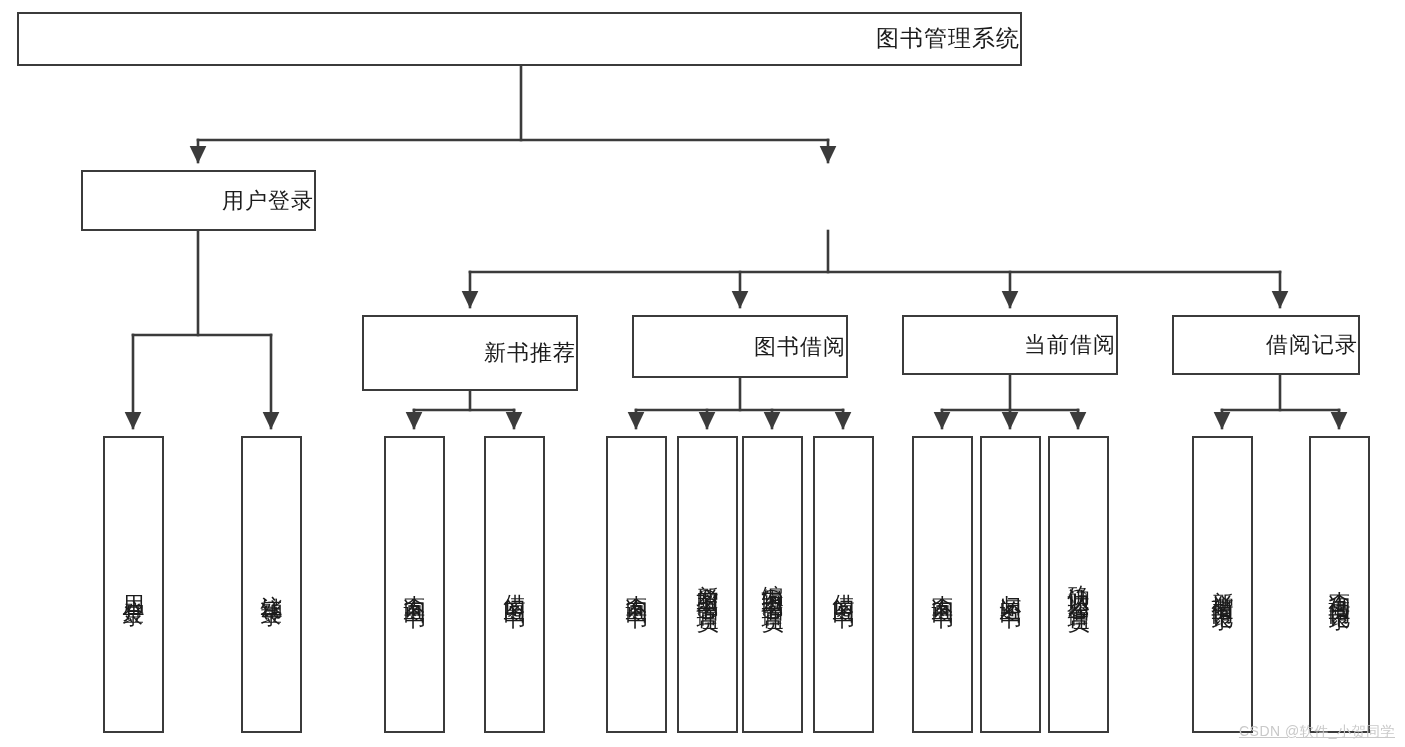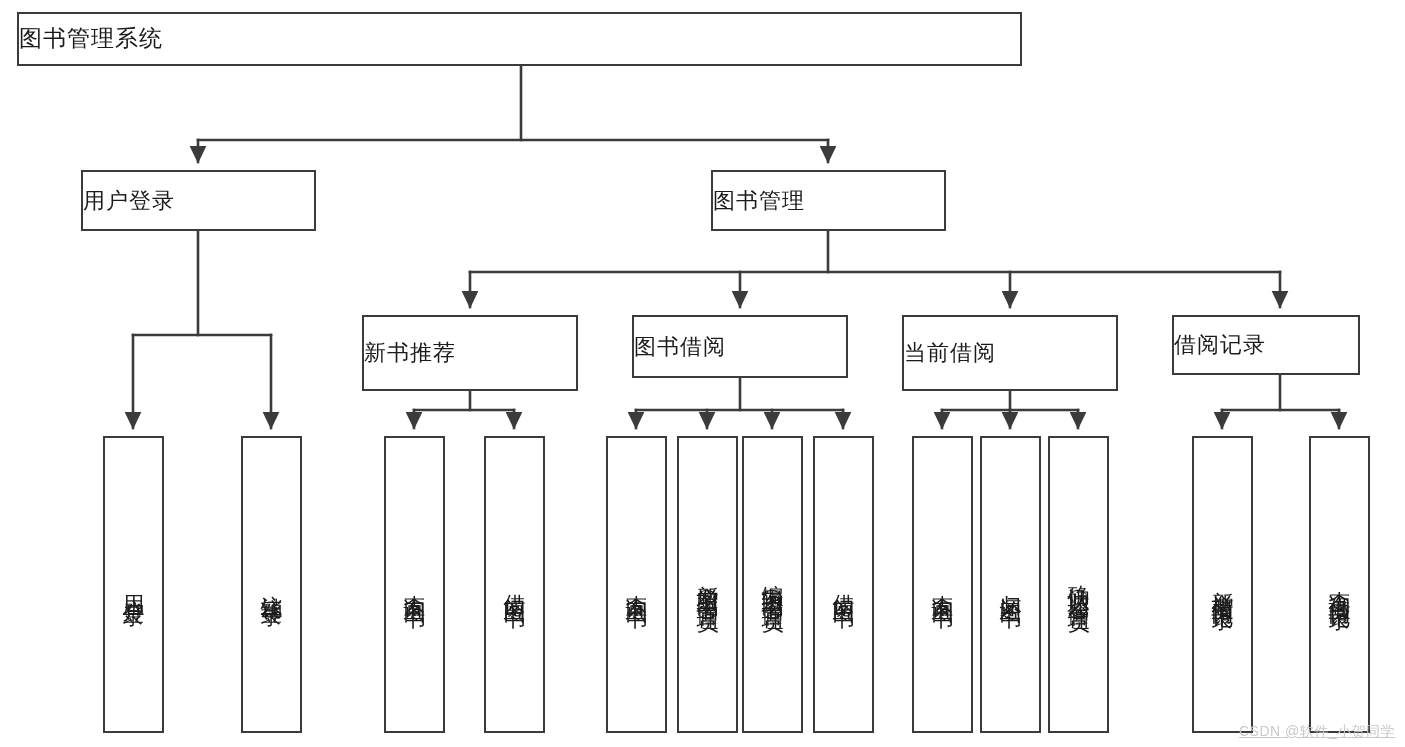--- a/index.html
+++ b/index.html
@@ -11,21 +11,21 @@
   #diagram-root{position:relative;width:1405px;height:747px;background:#fff;}
   svg#wires{position:absolute;left:0;top:0;width:1405px;height:747px;}
 
   .node{
     position:absolute;
     box-sizing:border-box;
     background:#ffffff;
     border:2.5px solid #3b3b3b;
     display:flex;
     align-items:center;
-    justify-content:flex-start;
+    justify-content:flex-end;
     color:#1a1a1a;
   }
   .node-label{
     font-size:22px;
     line-height:1.18;
     letter-spacing:1px;
     white-space:nowrap;
     color:#1b1b1b;
   }
   .node.leaf .node-label{
@@ -109,31 +109,28 @@
     </g>
   </svg>
 
   <div class="node root" style="left:17px;top:12px;width:1005px;height:54px;">
     <span class="node-label">图书管理系统</span>
   </div>
 
   <div class="node" style="left:81px;top:170px;width:235px;height:61px;">
     <span class="node-label">用户登录</span>
   </div>
-  <div class="node" style="left:711px;top:170px;width:235px;height:61px;">
-    <span class="node-label">图书管理</span>
-  </div>
 
   <div class="node" style="left:362px;top:315px;width:216px;height:76px;">
     <span class="node-label">新书推荐</span>
   </div>
   <div class="node" style="left:632px;top:315px;width:216px;height:63px;">
     <span class="node-label">图书借阅</span>
   </div>
-  <div class="node" style="left:902px;top:315px;width:216px;height:76px;">
+  <div class="node" style="left:902px;top:315px;width:216px;height:60px;">
     <span class="node-label">当前借阅</span>
   </div>
   <div class="node" style="left:1172px;top:315px;width:188px;height:60px;">
     <span class="node-label">借阅记录</span>
   </div>
 
   <div class="node leaf" style="left:103px;top:436px;width:61px;height:297px;">
     <span class="node-label">用户登录</span>
   </div>
   <div class="node leaf" style="left:241px;top:436px;width:61px;height:297px;">

